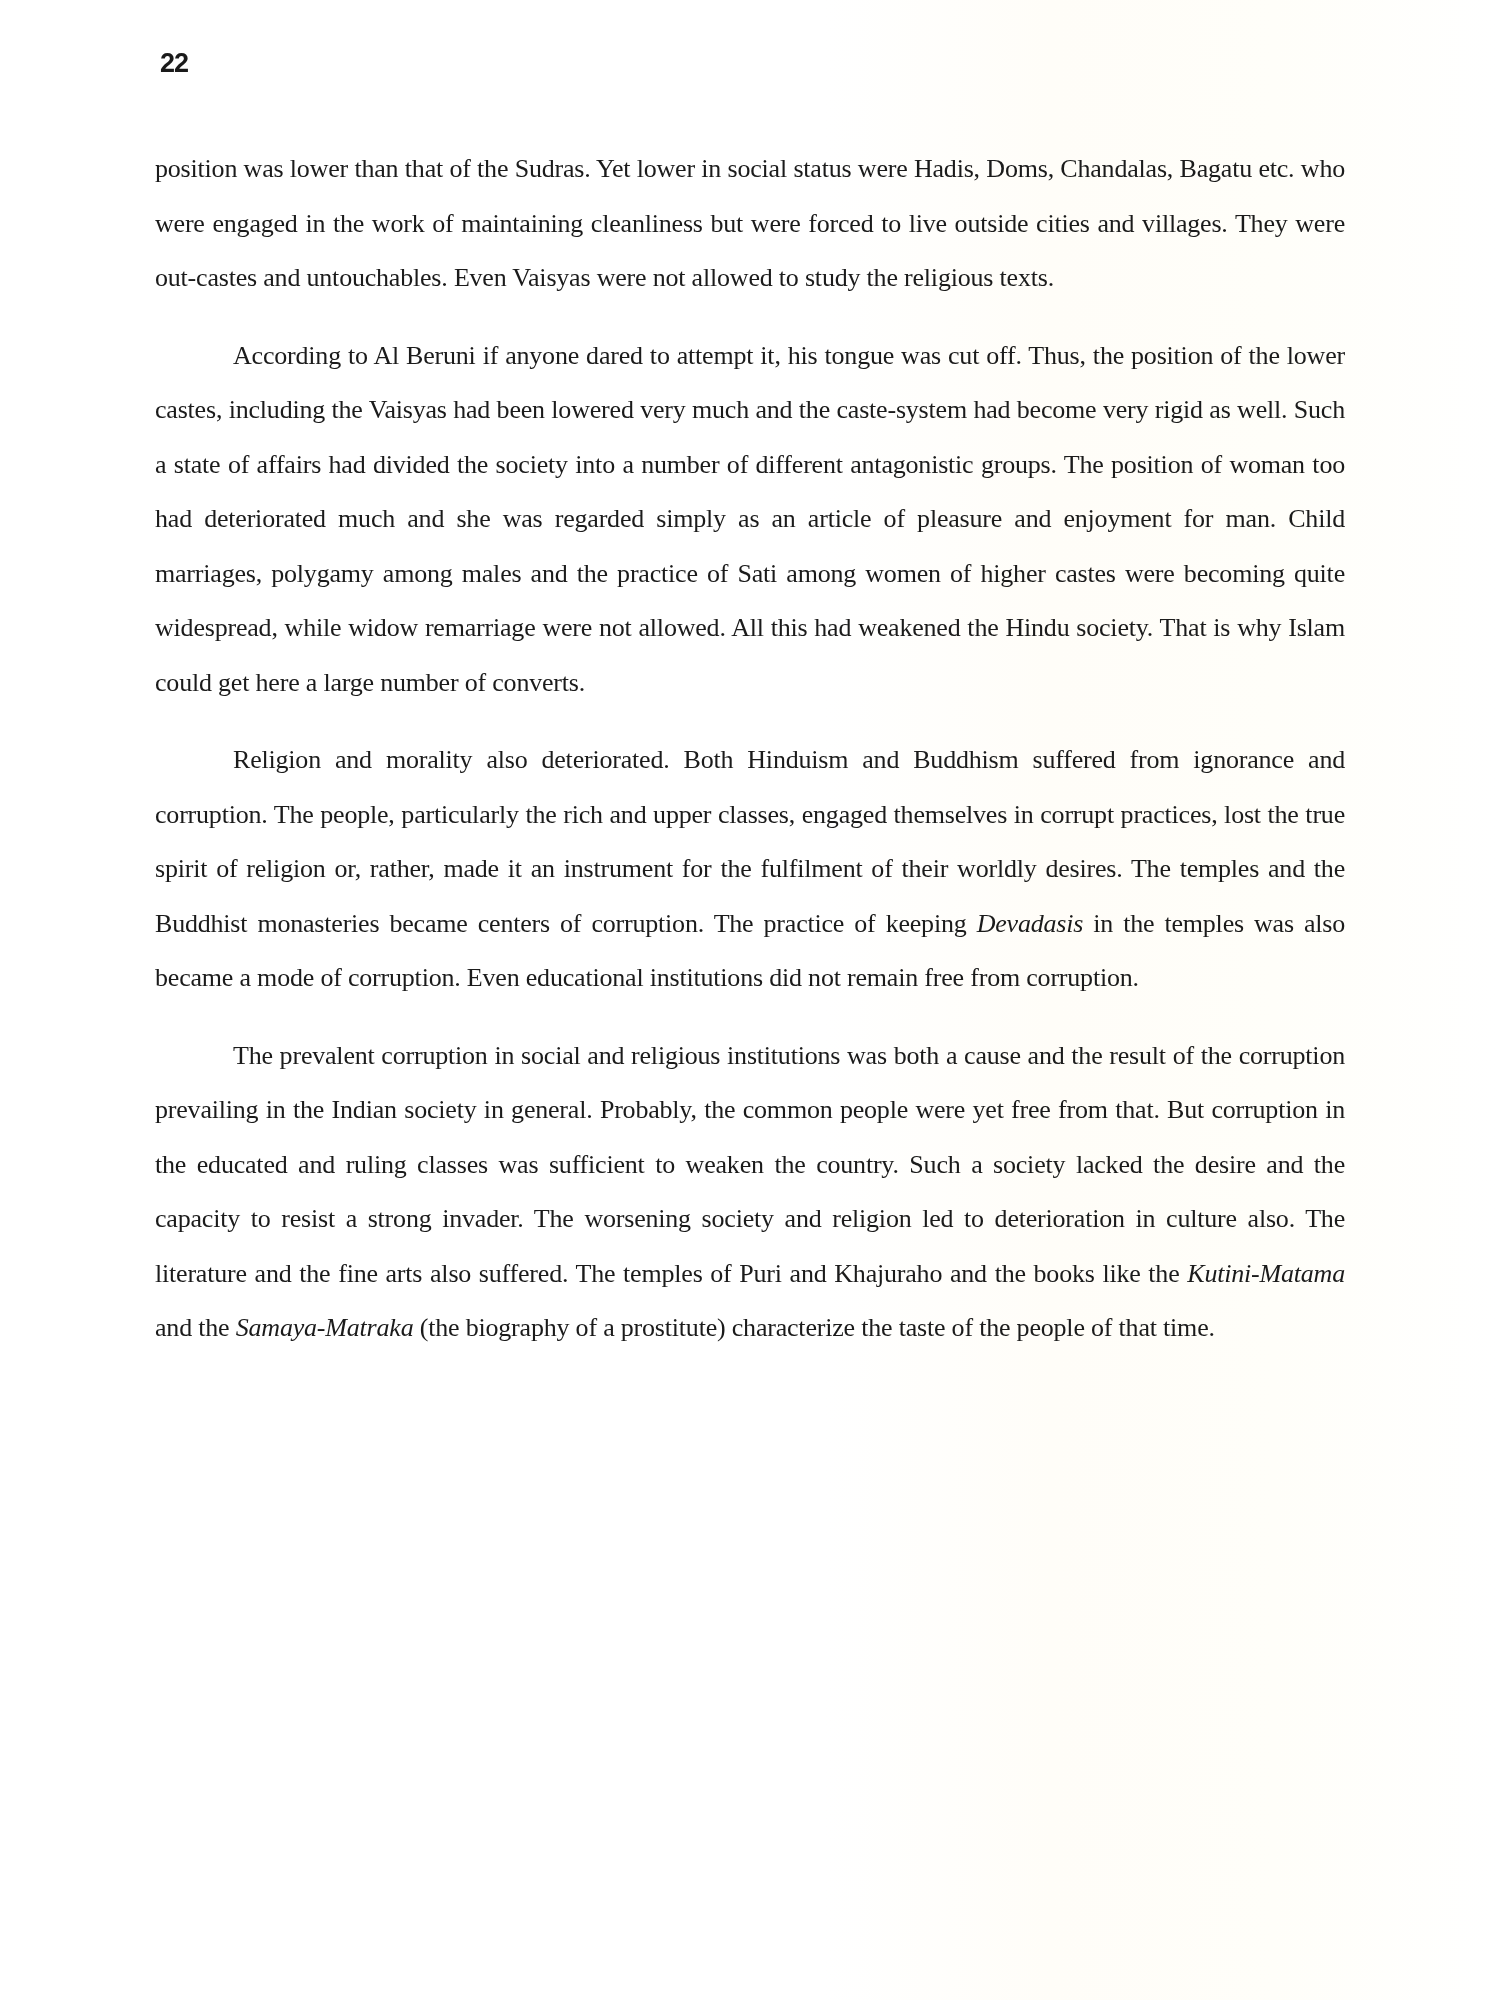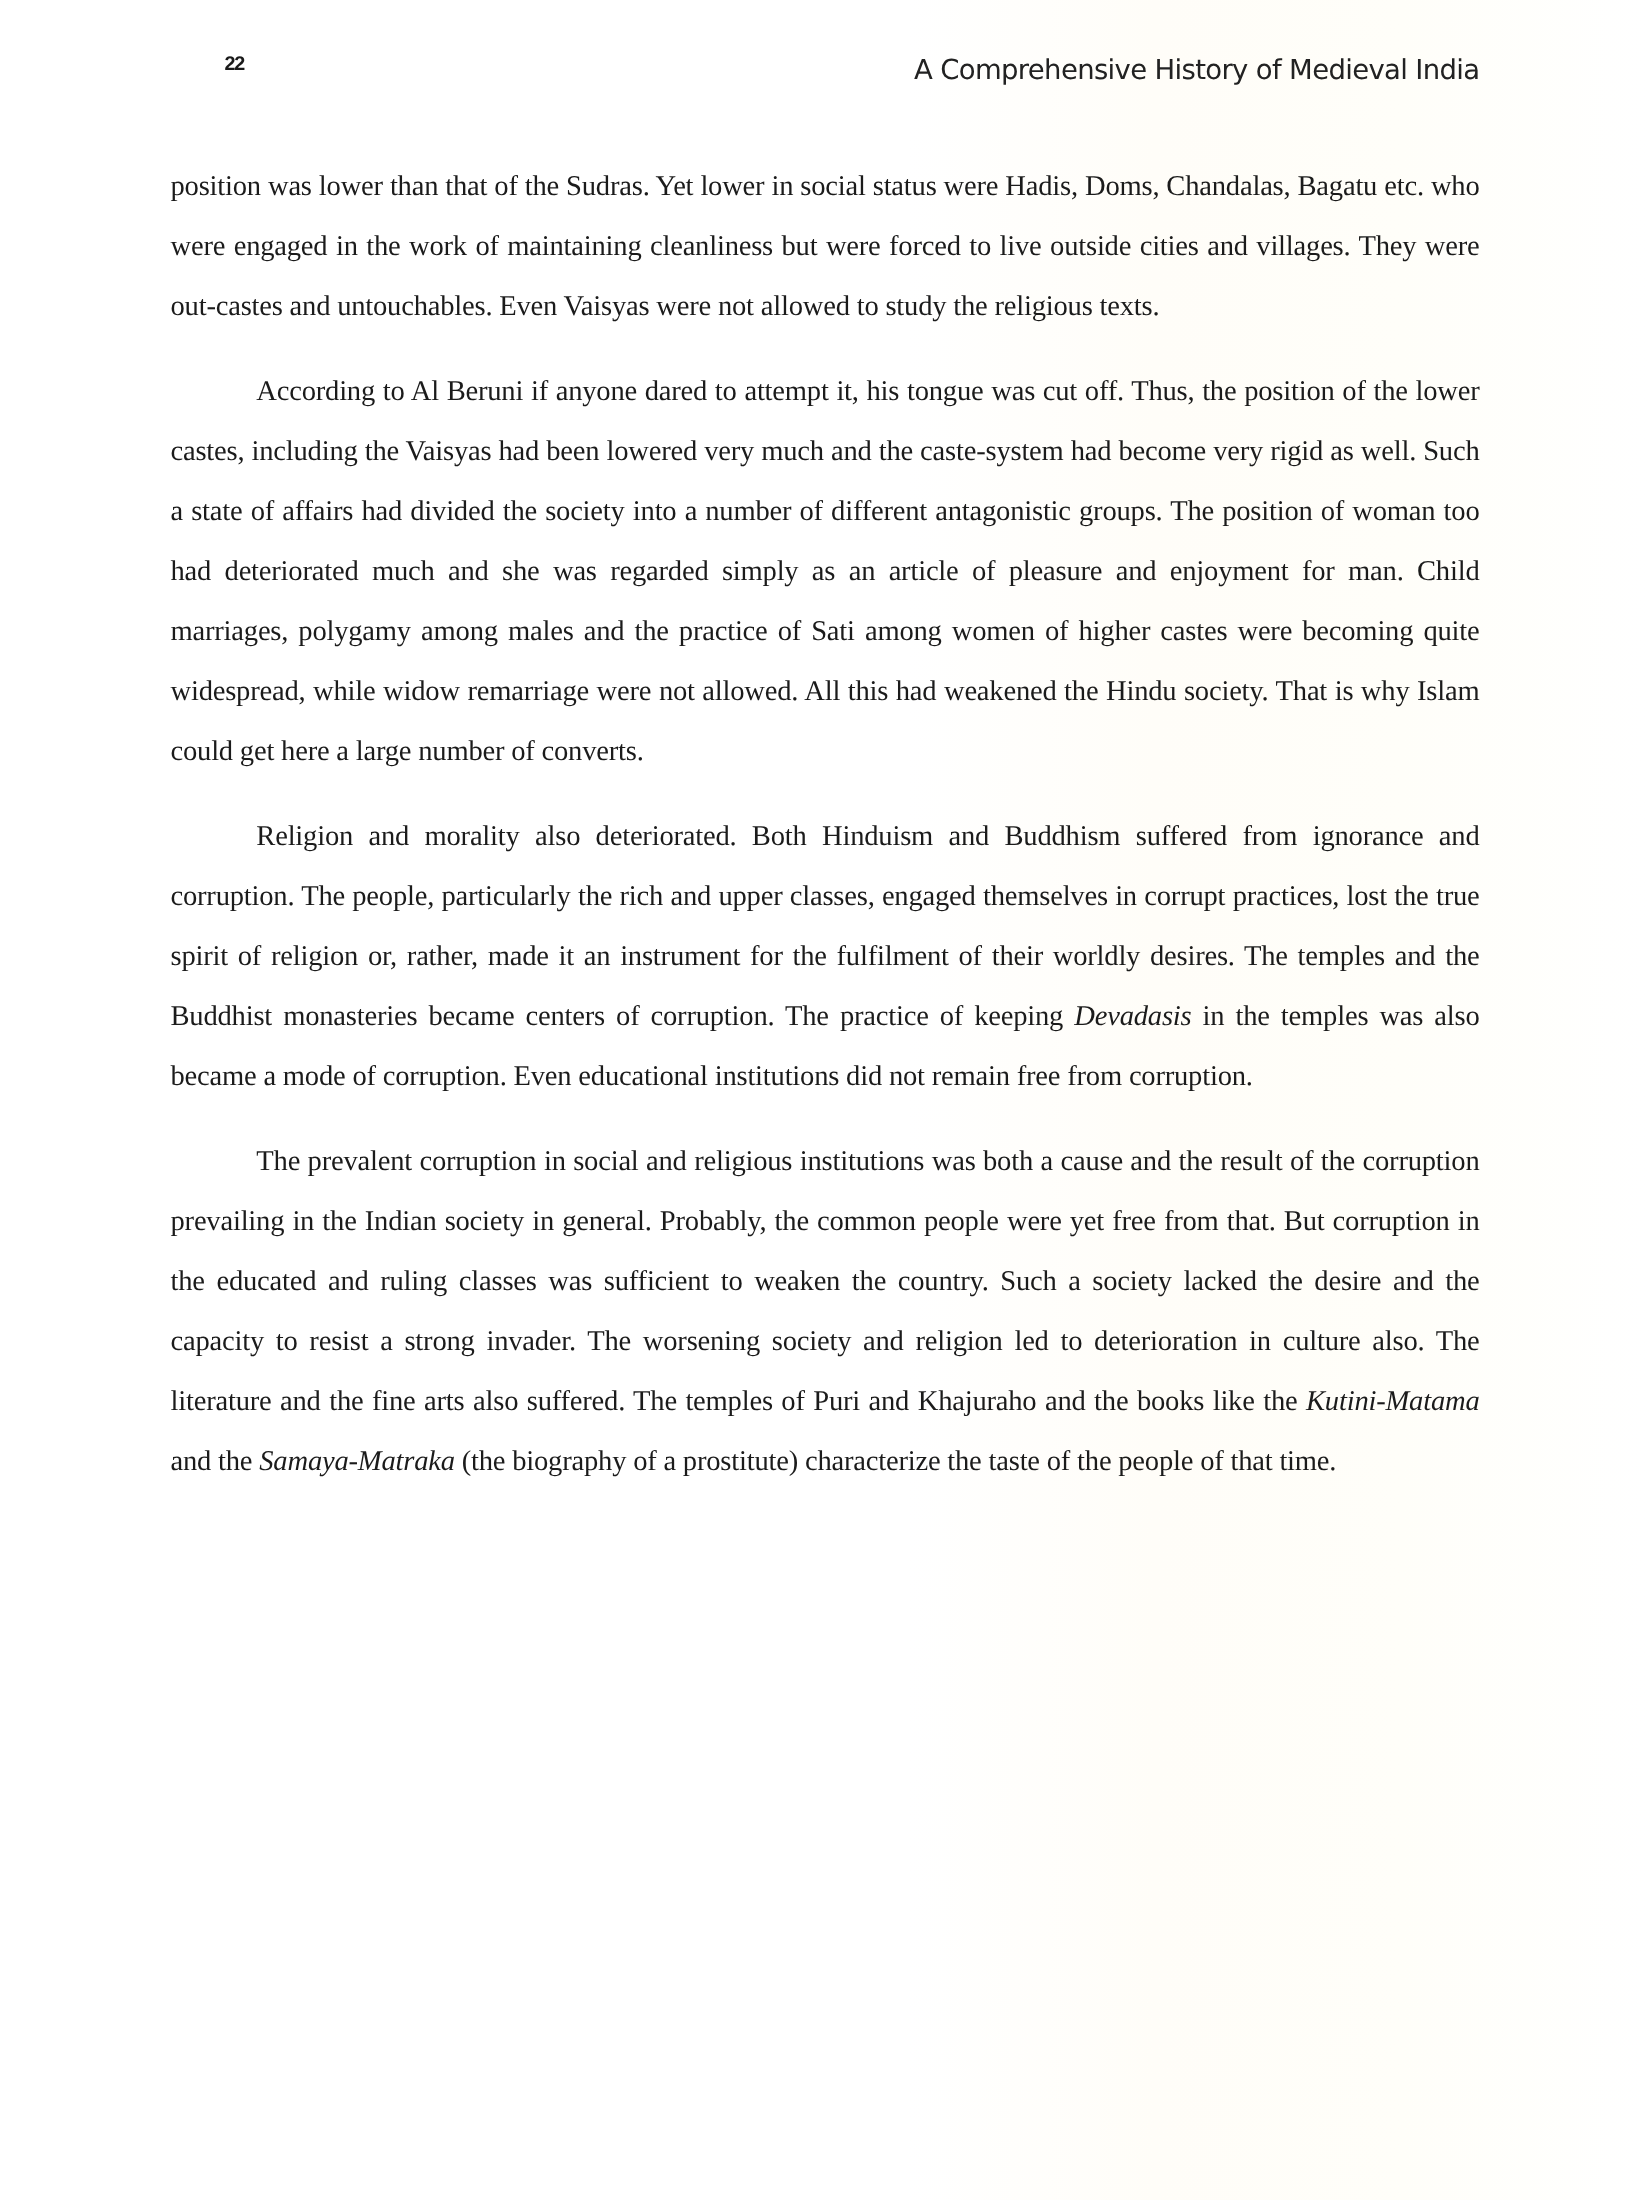--- a/index.html
+++ b/index.html
@@ -27,24 +27,23 @@
       left: 160px;
       width: 1185px;
       height: 40px;
     }
     .page-number {
       position: absolute;
       left: 0;
       top: 0;
       font-family: "Liberation Sans", sans-serif;
       font-weight: bold;
-      font-size: 18px;
+      font-size: 27px;
       color: #1a1a1a;
       letter-spacing: -1px;
-      margin-left: 44px;
     }
     .book-title {
       position: absolute;
       right: 0;
       top: 1px;
       font-family: "DejaVu Sans", sans-serif;
       font-size: 25px;
       color: #222222;
       letter-spacing: -0.6px;
     }
@@ -71,21 +70,20 @@
       font-style: italic;
     }
   </style>
 </head>
 <body>
 
 <div class="page">
 
   <div class="running-head">
     <span class="page-number">22</span>
-    <span class="book-title">A Comprehensive History of Medieval India</span>
   </div>
 
   <div class="body-text">
     <p class="para">position was lower than that of the Sudras. Yet lower in social status were Hadis, Doms, Chandalas, Bagatu etc. who were engaged in the work of maintaining cleanliness but were forced to live outside cities and villages. They were out-castes and untouchables. Even Vaisyas were not allowed to study the religious texts.</p>
 
     <p class="para indent">According to Al Beruni if anyone dared to attempt it, his tongue was cut off. Thus, the position of the lower castes, including the Vaisyas had been lowered very much and the caste-system had become very rigid as well. Such a state of affairs had divided the society into a number of different antagonistic groups. The position of woman too had deteriorated much and she was regarded simply as an article of pleasure and enjoyment for man. Child marriages, polygamy among males and the practice of Sati among women of higher castes were becoming quite widespread, while widow remarriage were not allowed. All this had weakened the Hindu society. That is why Islam could get here a large number of converts.</p>
 
     <p class="para indent"><span>Religion and morality also deteriorated. Both Hinduism and Buddhism suffered from ignorance and corruption. The people, particularly the rich and upper classes, engaged themselves in corrupt practices, lost the true spirit of religion or, rather, made it an instrument for the fulfilment of their worldly desires. The temples and the Buddhist monasteries became centers of corruption. The practice of keeping </span><em>Devadasis</em><span> in the temples was also became a mode of corruption. Even educational institutions did not remain free from corruption.</span></p>
 
     <p class="para indent"><span>The prevalent corruption in social and religious institutions was both a cause and the result of the corruption prevailing in the Indian society in general. Probably, the common people were yet free from that. But corruption in the educated and ruling classes was sufficient to weaken the country. Such a society lacked the desire and the capacity to resist a strong invader. The worsening society and religion led to deterioration in culture also. The literature and the fine arts also suffered. The temples of Puri and Khajuraho and the books like the </span><em>Kutini-Matama</em><span> and the </span><em>Samaya-Matraka</em><span> (the biography of a prostitute) characterize the taste of the people of that time.</span></p>

